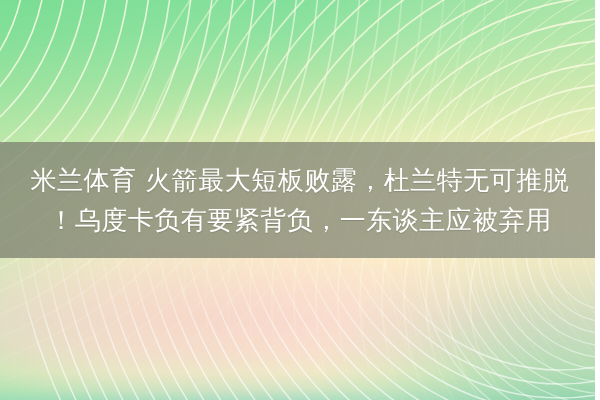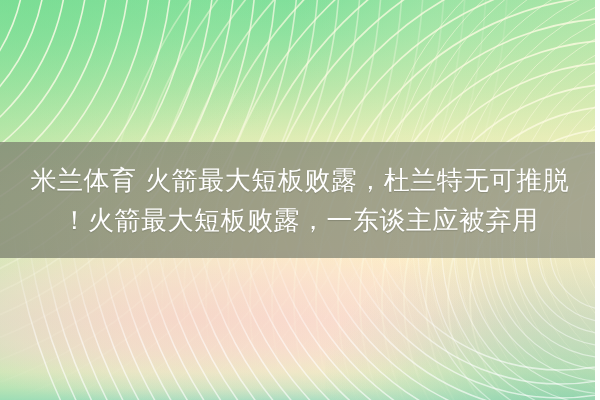--- a/index.html
+++ b/index.html
@@ -312,16 +312,16 @@
       <circle cx="610" cy="250" r="192"></circle>
     </g>
   </svg>
 
   <div class="band">
     <div class="band-inner-shade"></div>
   </div>
 
   <div class="headline">
     <div class="headline-line">米兰体育 火箭最大短板败露，杜兰特无可推脱</div>
-    <div class="headline-line">！火箭最大短板败露，一东谈主应被弃用</div>
+    <div class="headline-line">！乌度卡负有要紧背负，一东谈主应被弃用</div>
   </div>
 
 </div>
 
 </body></html>

